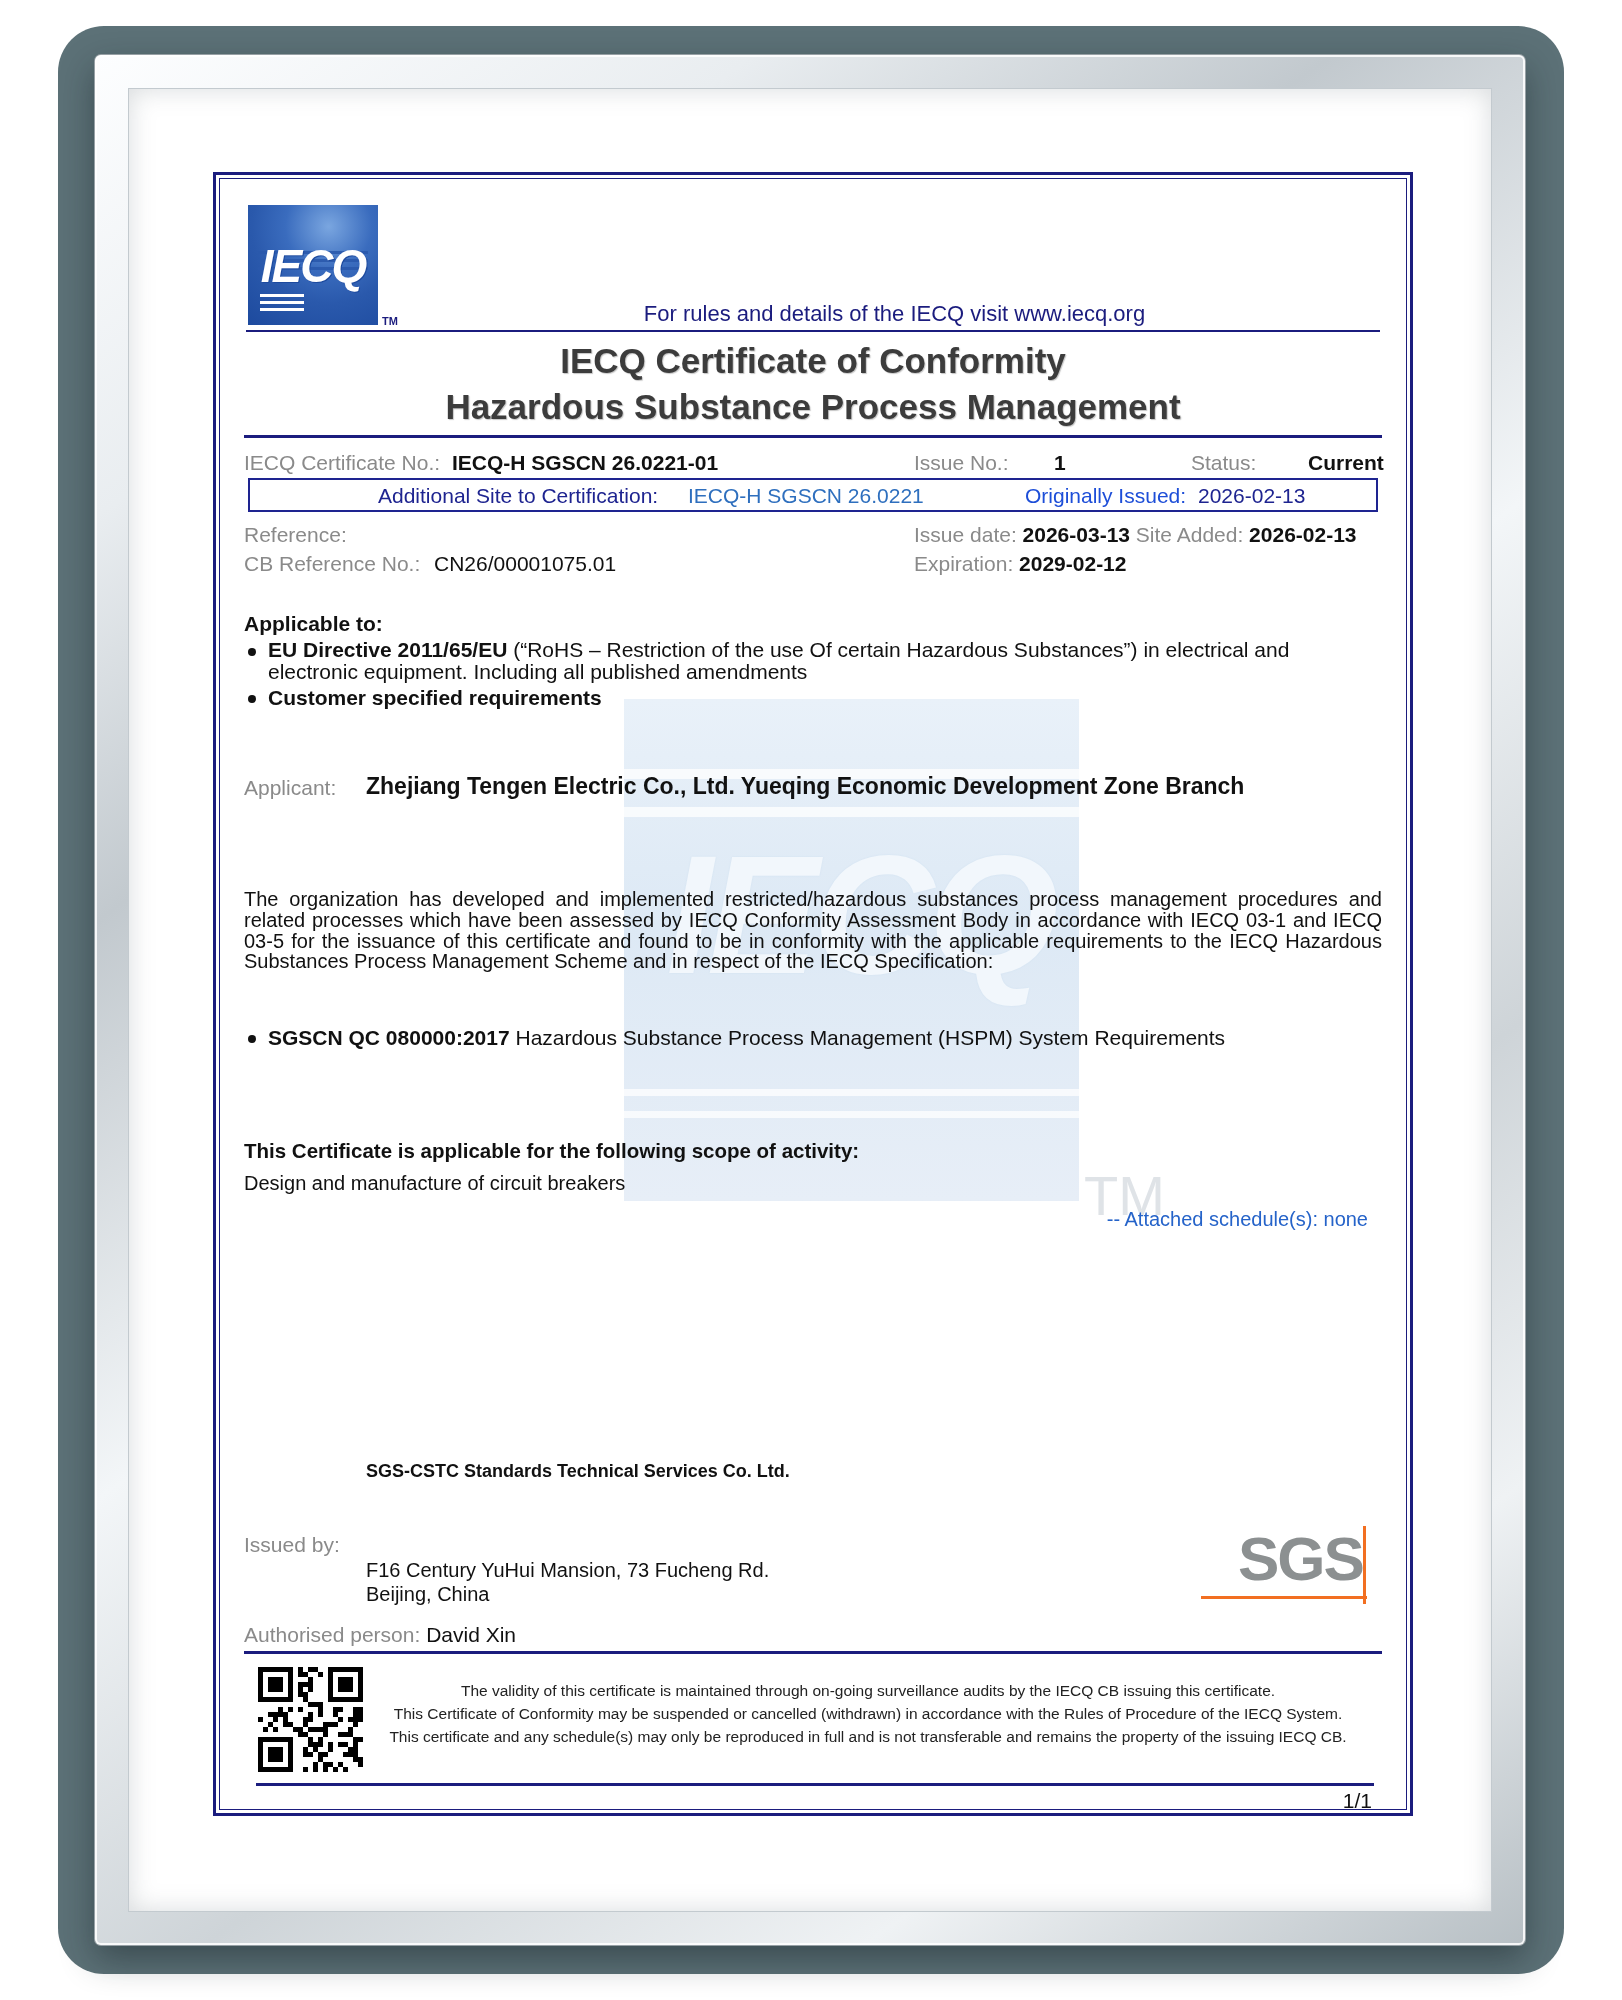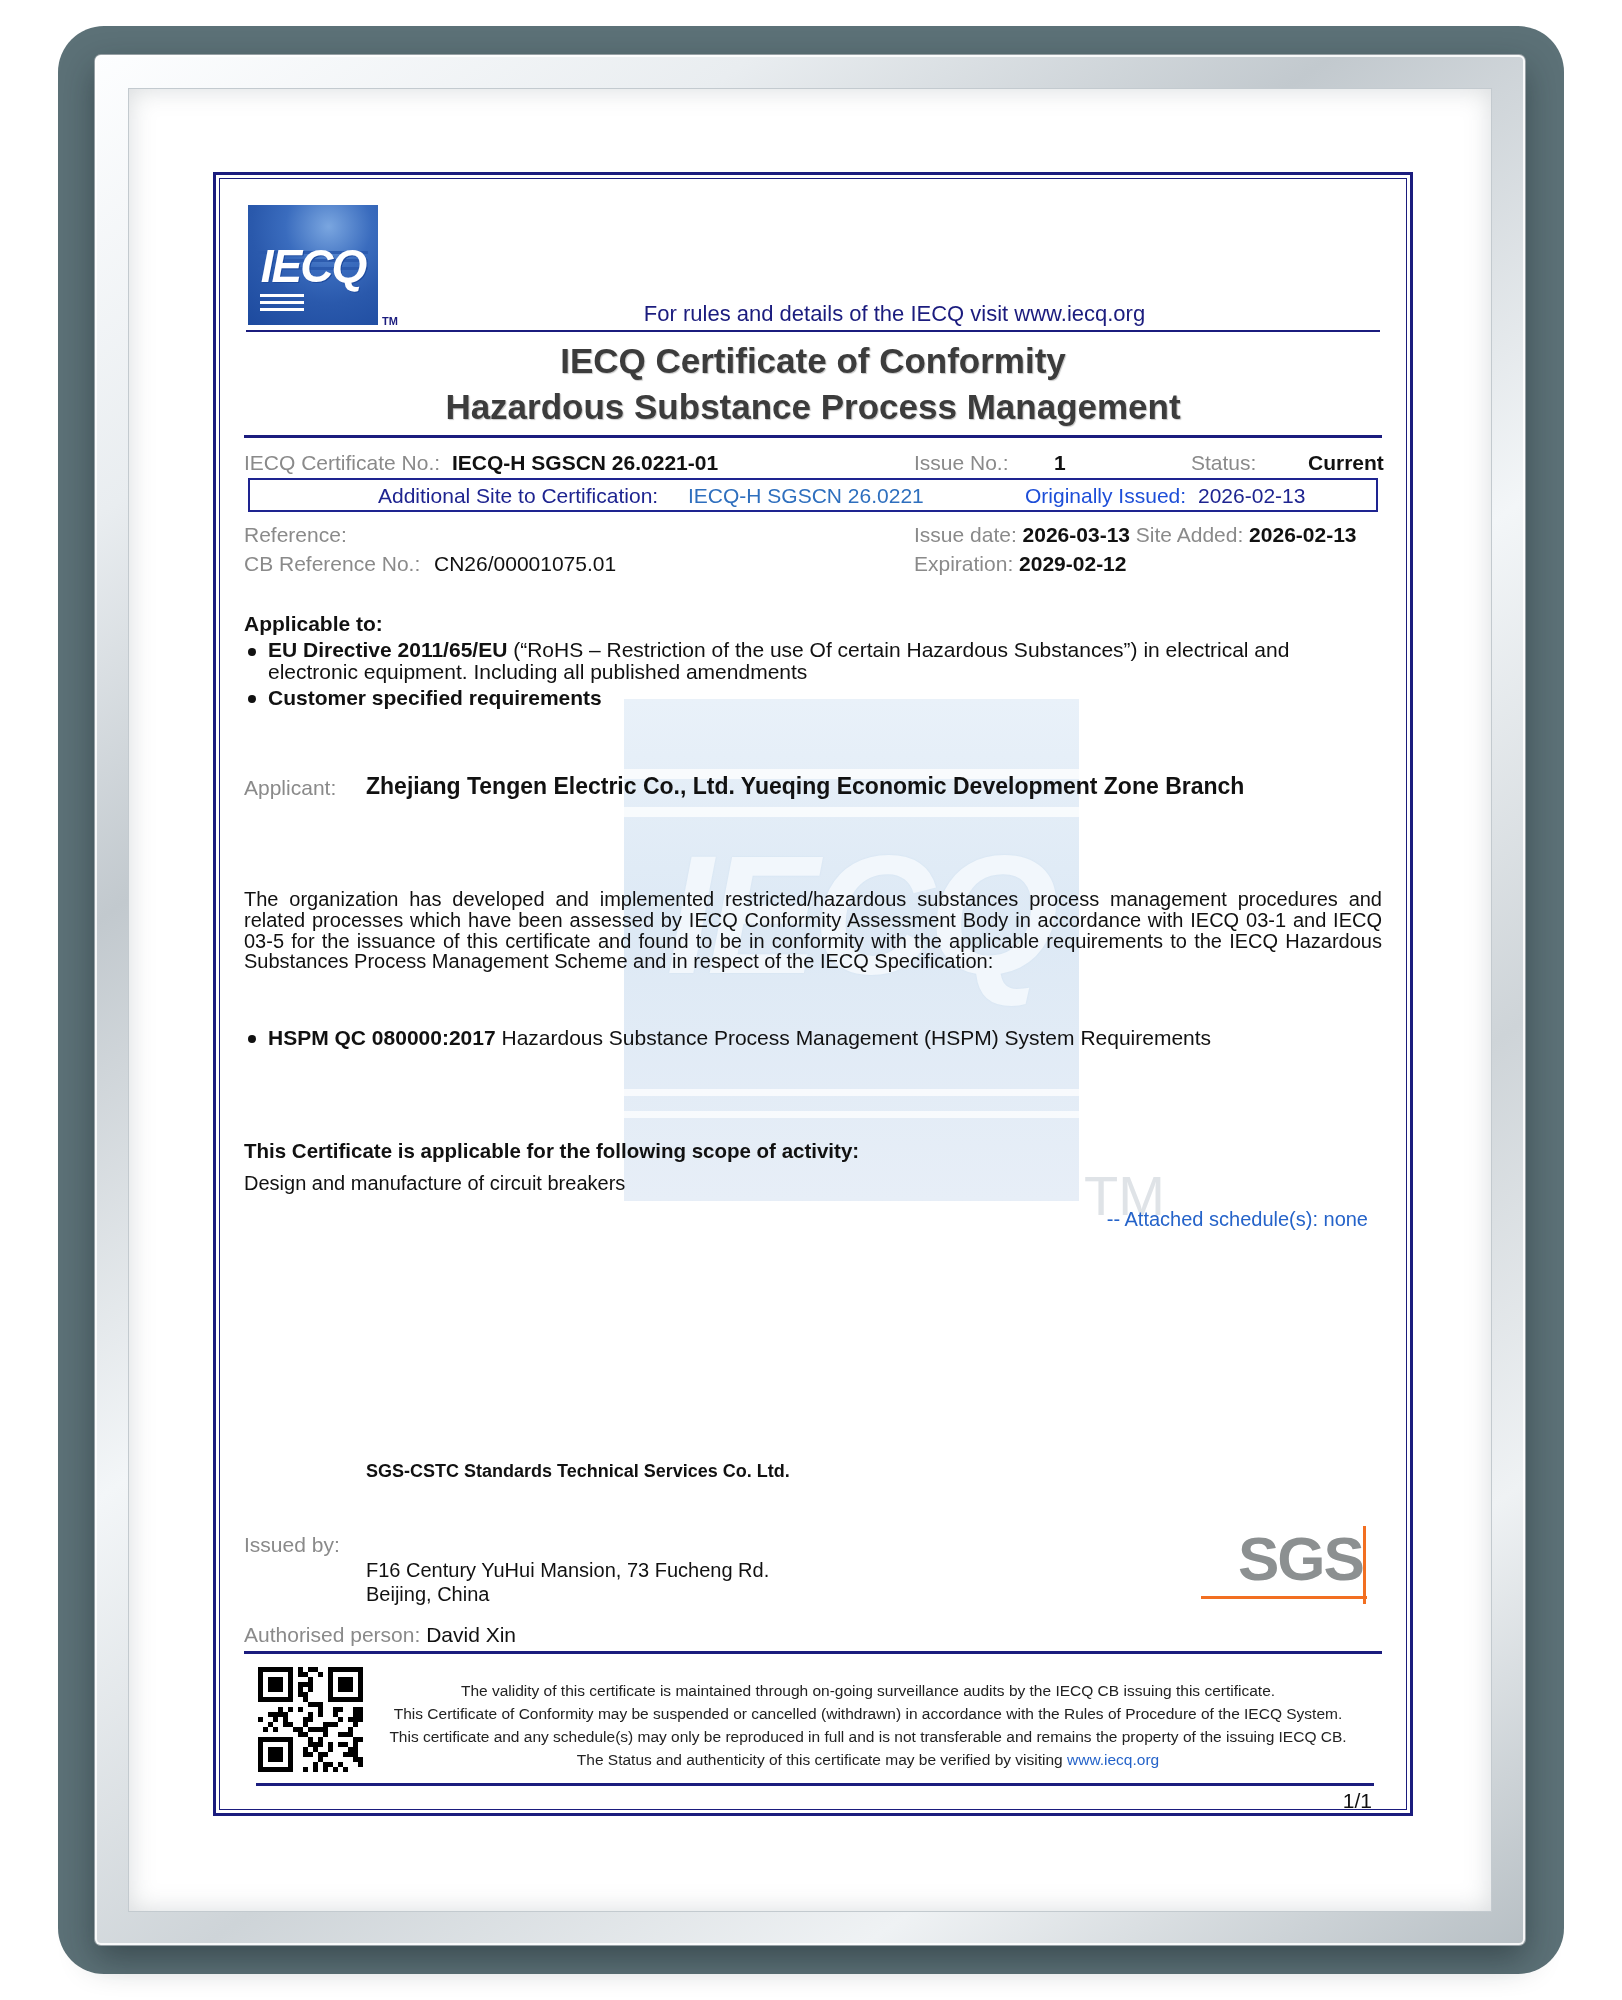--- a/index.html
+++ b/index.html
@@ -140,21 +140,21 @@
       <div class="abs blk" style="left:52px;right:30px;top:464px;font-size:21px;line-height:22px"><span class="b">EU Directive 2011/65/EU</span><span> (“RoHS – Restriction of the use Of certain Hazardous Substances”) in electrical and electronic equipment. Including all published amendments</span></div>
       <div class="bullet-dot" style="top:520px"></div>
       <div class="abs blk b" style="left:52px;top:511px;font-size:21px">Customer specified requirements</div>
 
       <div class="abs gray fs21" style="left:28px;top:601px">Applicant:</div>
       <div class="abs blk b" style="left:150px;top:597px;width:920px;font-size:23px;line-height:28px">Zhejiang Tengen Electric Co., Ltd. Yueqing Economic Development Zone Branch</div>
 
       <div class="abs blk just" style="left:28px;right:28px;top:714px;font-size:20px;line-height:20.8px">The organization has developed and implemented restricted/hazardous substances process management procedures and related processes which have been assessed by IECQ Conformity Assessment Body in accordance with IECQ 03-1 and IECQ 03-5 for the issuance of this certificate and found to be in conformity with the applicable requirements to the IECQ Hazardous Substances Process Management Scheme and in respect of the IECQ Specification:</div>
 
       <div class="bullet-dot" style="top:860px"></div>
-      <div class="abs blk" style="left:52px;right:28px;top:851px;font-size:21px"><span class="b">HSPM QC 080000:2017</span><span> Hazardous Substance Process Management (HSPM) System Requirements</span></div>
+      <div class="abs blk" style="left:52px;right:28px;top:851px;font-size:21px"><span class="b">SGSCN QC 080000:2017</span><span> Hazardous Substance Process Management (HSPM) System Requirements</span></div>
 
       <div class="abs blk b" style="left:28px;top:964px;font-size:20.5px">This Certificate is applicable for the following scope of activity:</div>
       <div class="abs blk" style="left:28px;top:997px;font-size:20px">Design and manufacture of circuit breakers</div>
       <div class="abs attached" style="right:42px;top:1033px;font-size:20px">-- Attached schedule(s): none</div>
 
       <div class="abs gray fs21" style="left:28px;top:1358px">Issued by:</div>
       <div class="abs blk b" style="left:150px;top:1286px;font-size:18px">SGS-CSTC Standards Technical Services Co. Ltd.</div>
       <div class="abs blk" style="left:150px;top:1384px;font-size:20px">F16 Century YuHui Mansion, 73 Fucheng Rd.</div>
       <div class="abs blk" style="left:150px;top:1408px;font-size:20px">Beijing, China</div>
 
@@ -281,20 +281,19 @@
           <rect x="16" y="2" width="3" height="3" fill="#000"></rect>
           <rect x="0" y="14" width="7" height="7" fill="#000"></rect>
           <rect x="1" y="15" width="5" height="5" fill="#fff"></rect>
           <rect x="2" y="16" width="3" height="3" fill="#000"></rect>
         </svg>
 
       <div class="footer-text">
         <div>The validity of this certificate is maintained through on-going surveillance audits by the IECQ CB issuing this certificate.</div>
         <div>This Certificate of Conformity may be suspended or cancelled (withdrawn) in accordance with the Rules of Procedure of the IECQ System.</div>
         <div>This certificate and any schedule(s) may only be reproduced in full and is not transferable and remains the property of the issuing IECQ CB.</div>
-        <div><span>The Status and authenticity of this certificate may be verified by visiting </span><span class="link">www.iecq.org</span></div>
       </div>
 
       <div class="abs hr" style="left:40px;right:36px;top:1608px;height:2.5px"></div>
       <div class="pagenum">1/1</div>
     </div>
   </div>
 </div>
 
 </body></html>

